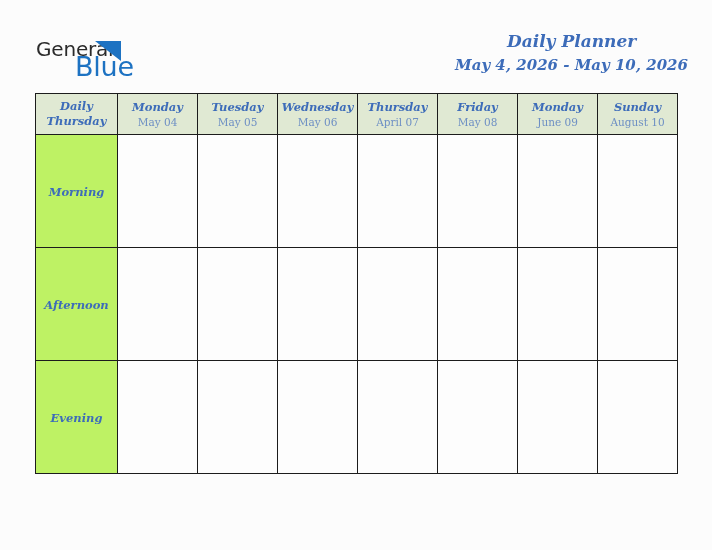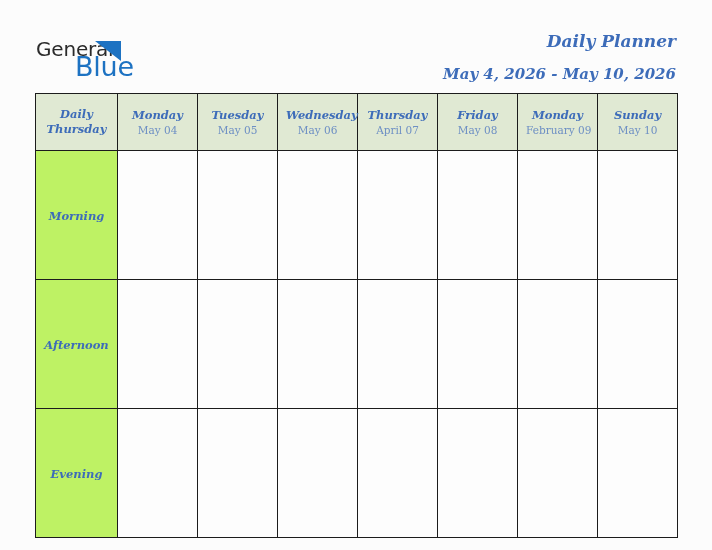--- a/index.html
+++ b/index.html
@@ -59,56 +59,56 @@
   .logo-tri {
     position: absolute;
     left: 59px;
     top: 3px;
     width: 26px;
     height: 20px;
   }
 
   .title-block {
     position: absolute;
-    right: 36px;
+    right: 24px;
     top: 30px;
-    text-align: right;
+    text-align: center;
   }
   .doc-title {
     font-family: "DejaVu Serif", serif;
     font-style: italic;
     font-weight: bold;
     font-size: 17px;
     color: #3d6cb9;
     line-height: 22px;
     white-space: nowrap;
   }
   .doc-range {
     font-family: "DejaVu Serif", serif;
     font-style: italic;
     font-weight: bold;
     font-size: 15px;
     color: #3d6cb9;
     line-height: 22px;
-    margin-top: 11px;
+    margin-top: 2px;
     white-space: nowrap;
   }
 
   
   .planner {
     position: absolute;
     left: 35px;
     top: 93px;
     width: 642px;
     border-collapse: collapse;
     table-layout: fixed;
   }
   .planner td, .planner th {
     border: 1px solid #1c1c1c;
-    padding: 8px;
+    padding: 0;
     margin: 0;
   }
 
   col.c-label { width: 82px; }
   col.c-day   { width: 80px; }
 
   thead th {
     background: #e0e9d3;
     height: 40px;
     vertical-align: middle;
@@ -210,25 +210,25 @@
         <th>
           <div class="hd-name">Thursday</div>
           <div class="hd-date">April 07</div>
         </th>
         <th>
           <div class="hd-name">Friday</div>
           <div class="hd-date">May 08</div>
         </th>
         <th>
           <div class="hd-name">Monday</div>
-          <div class="hd-date">February 09</div>
+          <div class="hd-date">June 09</div>
         </th>
         <th>
           <div class="hd-name">Sunday</div>
-          <div class="hd-date">May 10</div>
+          <div class="hd-date">August 10</div>
         </th>
       </tr>
     </thead>
     <tbody>
       <tr>
         <td class="rowlabel">
           <span class="rl-text">Morning</span>
         </td>
         <td class="slot"></td>
         <td class="slot"></td>

